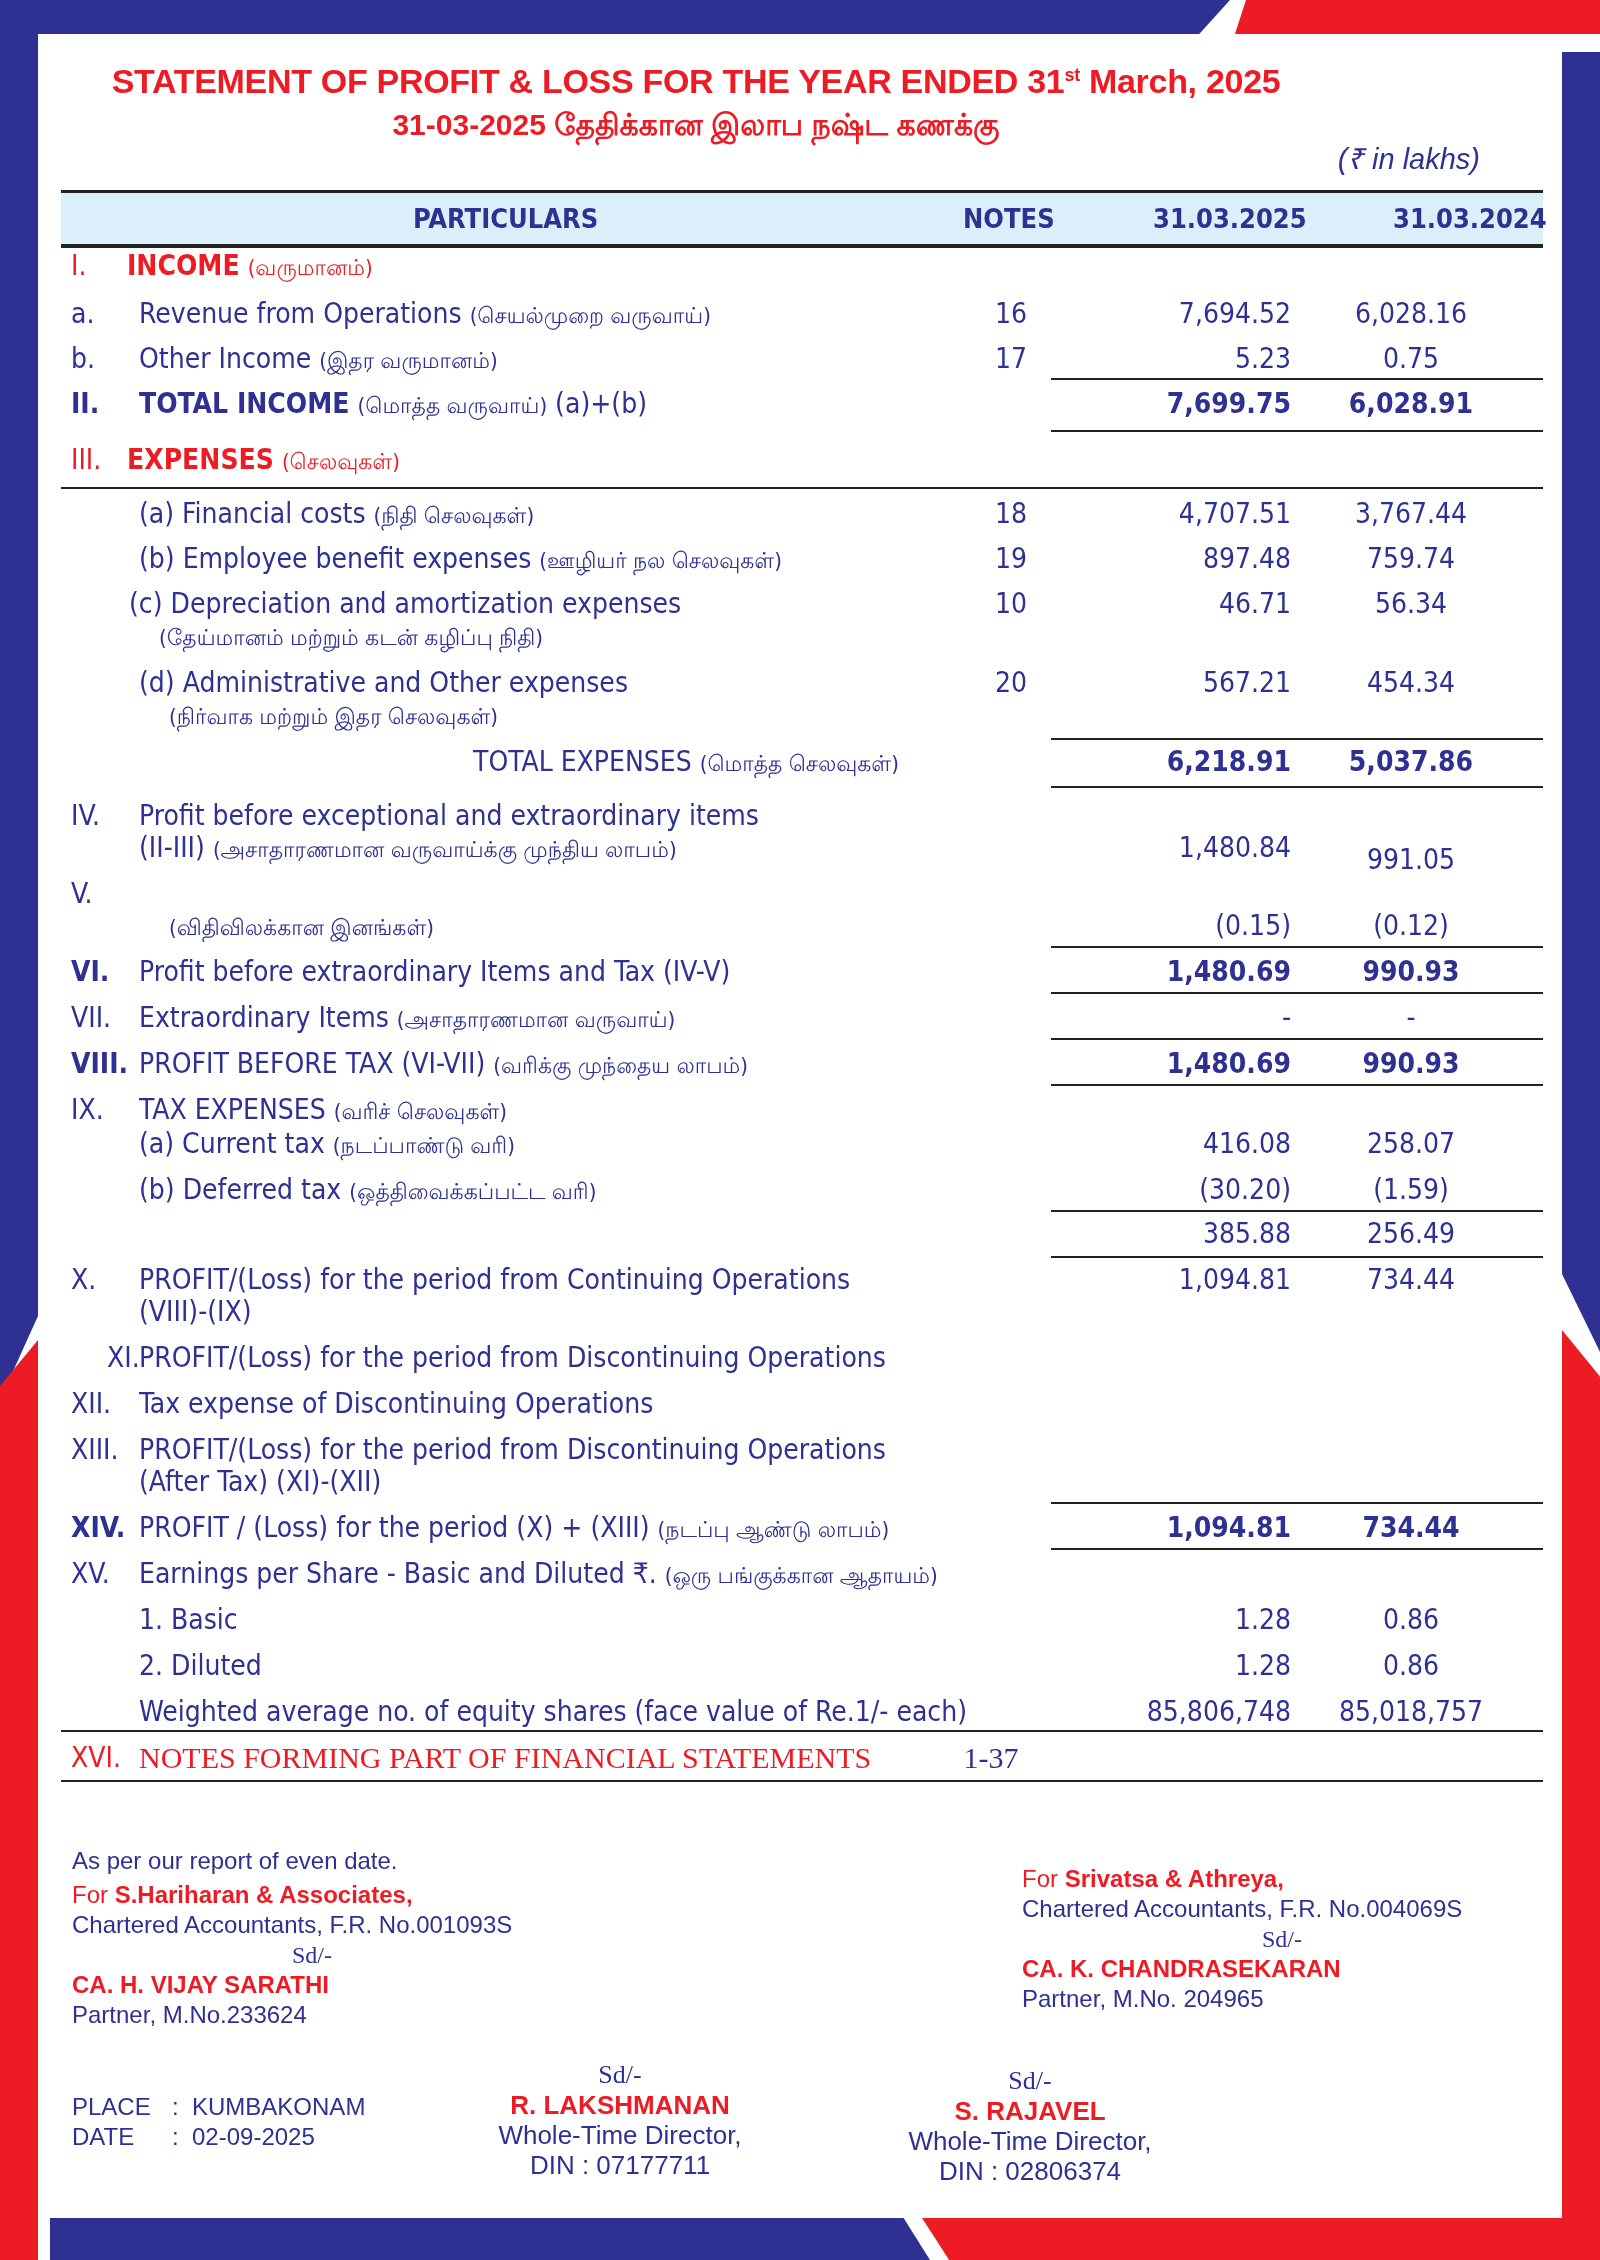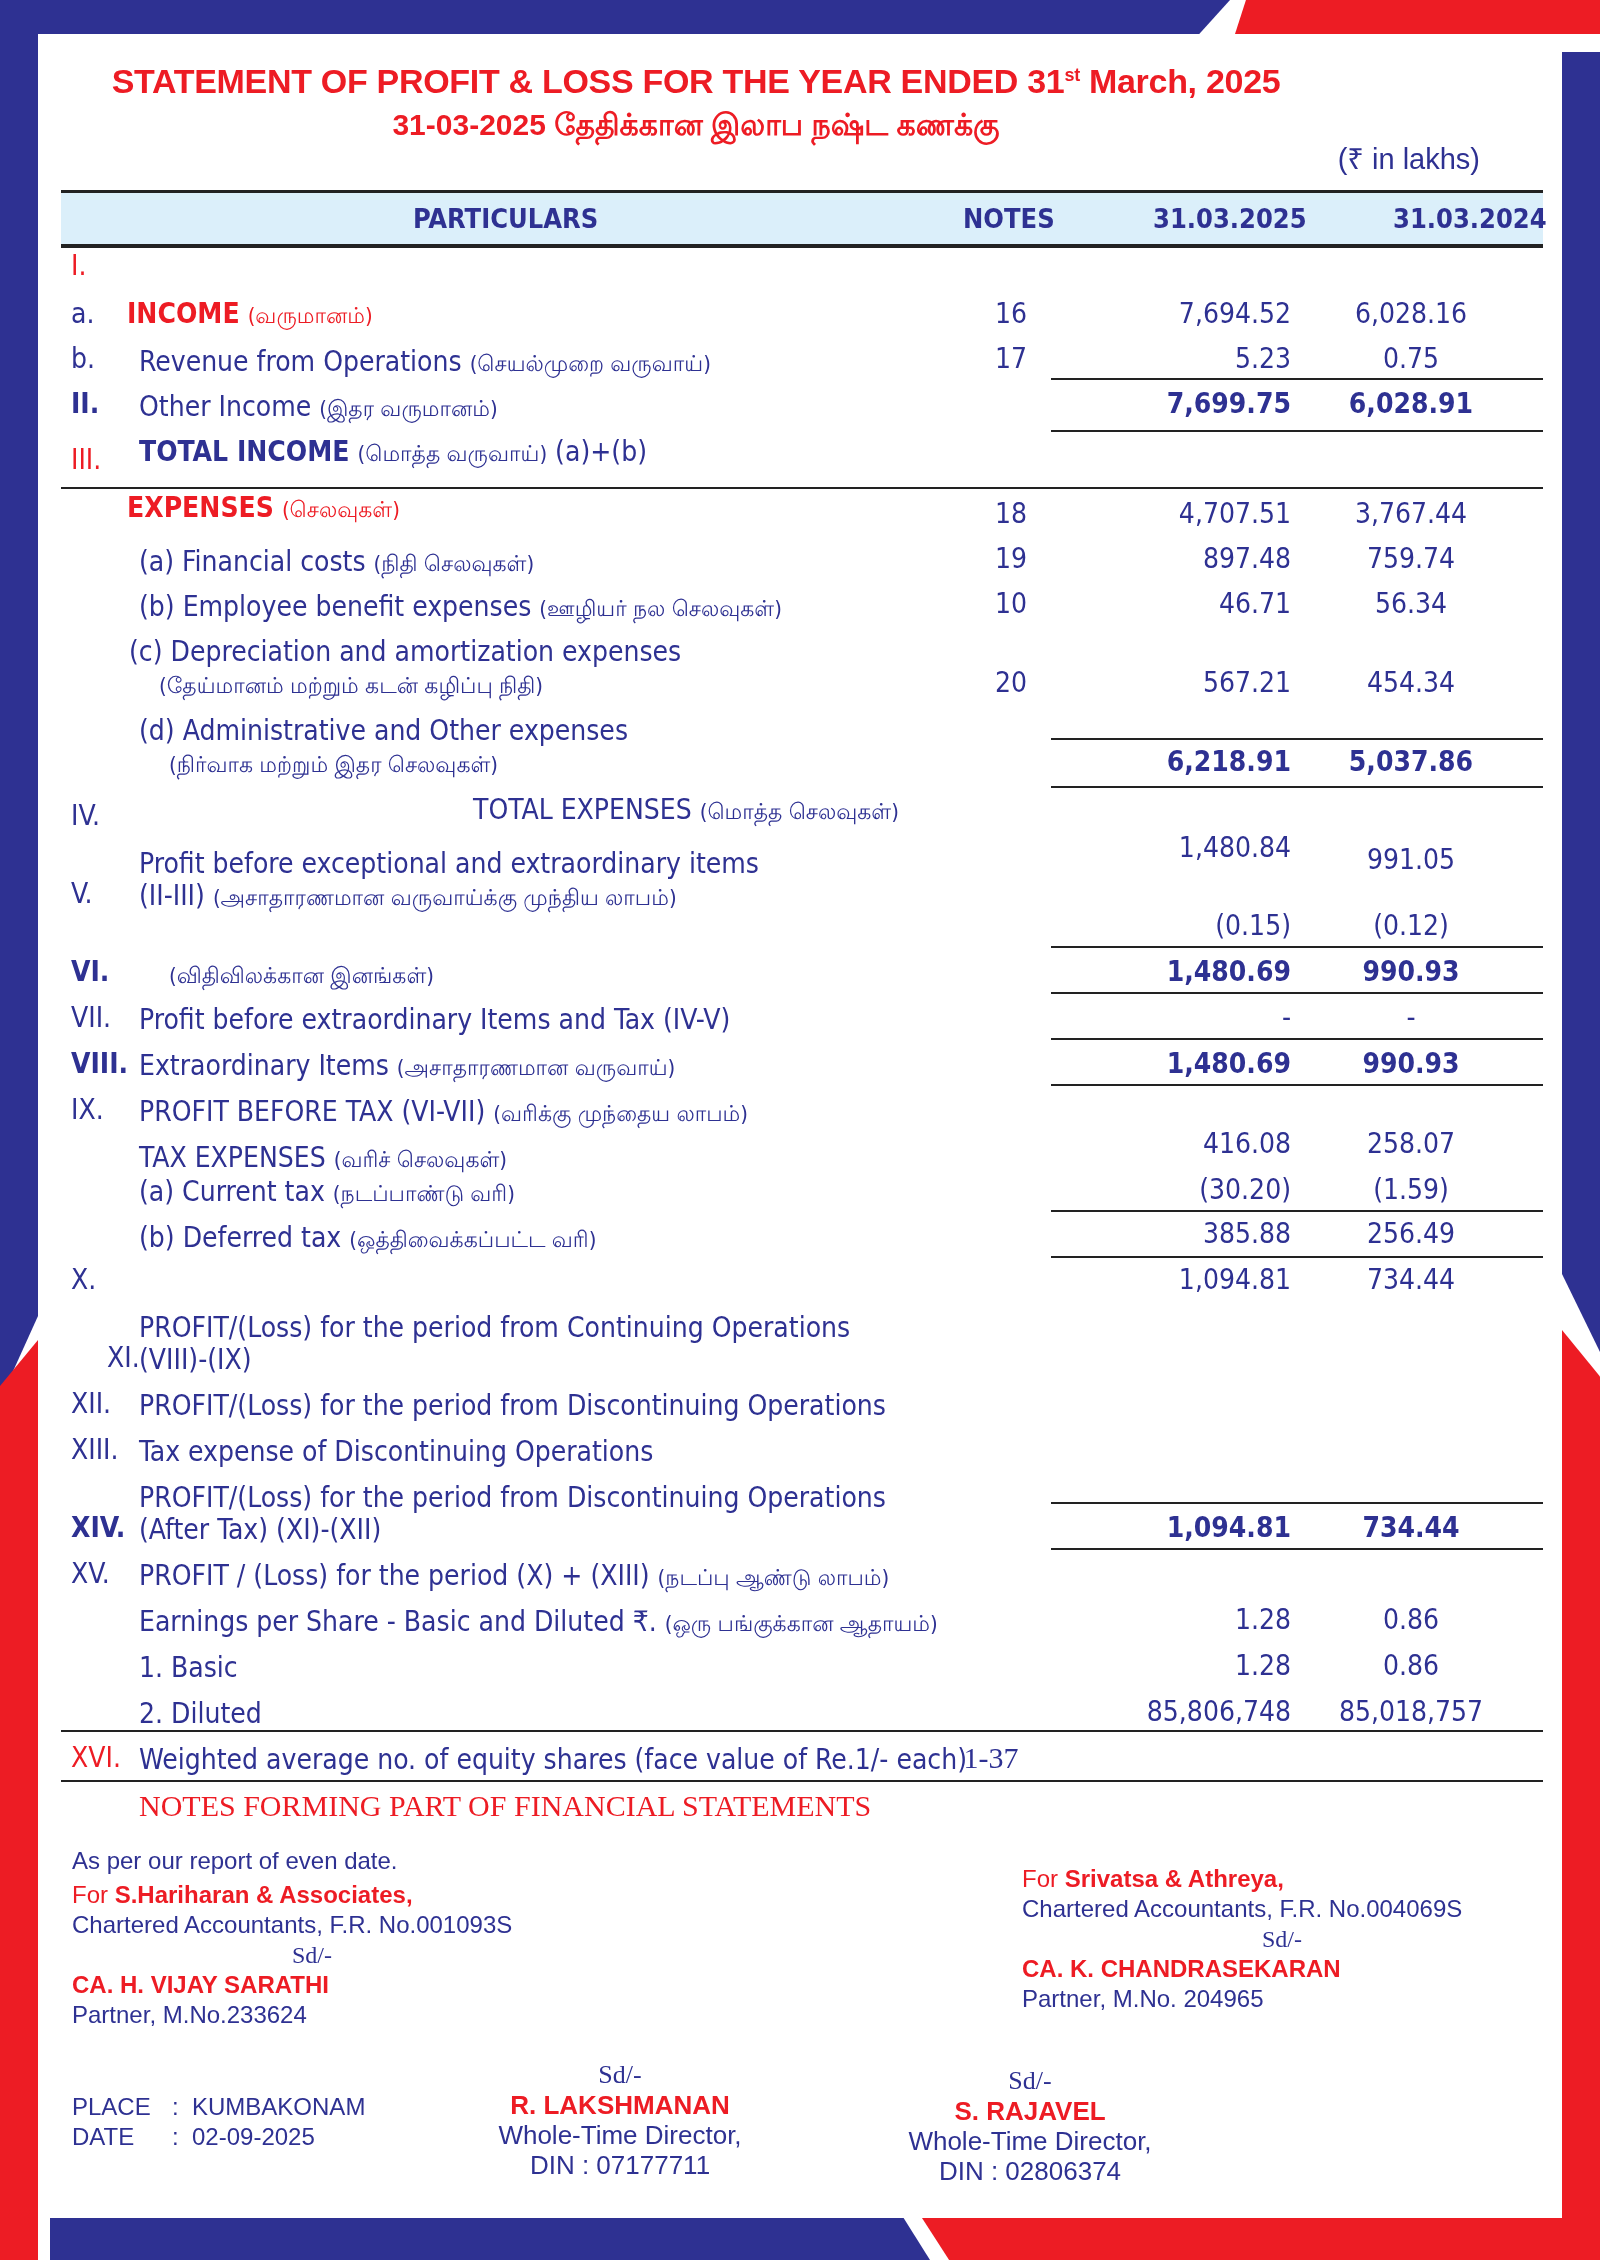--- a/index.html
+++ b/index.html
@@ -28,33 +28,33 @@
   .frame-bottom-red { left: 922px; top: 2218px; width: 678px; height: 42px; background: #ed1c24;
     clip-path: polygon(0 0, 100% 0, 100% 100%, 4% 100%); }
 
   .title {
     position: absolute; left: 0; width: 1392px; text-align: center;
     font-family: "Liberation Sans", sans-serif; font-weight: bold; color: #ed1c24;
   }
   .title-1 { top: 62px; font-size: 34px; letter-spacing: -0.3px; }
   .title-1 sup { font-size: 18px; }
   .title-2 { top: 108px; font-size: 30px; }
-  .units { position: absolute; right: 120px; top: 138px; font-family: "Liberation Sans", sans-serif; font-size: 29px; color: #2e3192; }
+  .units { position: absolute; right: 120px; top: 138px; font-family: "Liberation Sans", sans-serif; font-size: 29px; color: #2e3192; font-style: italic; }
 
   .table { position: absolute; left: 61px; top: 190px; width: 1482px; }
   .thead {
     height: 51px; background: #dbeffa; border-top: 3px solid #222; border-bottom: 3px solid #222;
     position: relative; font-weight: bold; font-family: "DejaVu Sans Condensed", "Liberation Sans", sans-serif;
     font-size: 27px;
   }
   .thead span { position: absolute; top: 10px; }
 
   .row { position: absolute; left: 0; width: 1482px; font-size: 28px; line-height: 32px; }
   .num { position: absolute; width: 44px; }
-  .lbl { position: absolute; left: 78px; width: 880px; margin-top: 48px; }
+  .lbl { position: absolute; left: 78px; width: 880px; }
   .lbl .tam { font-size: 22px; }
   .note { position: absolute; left: 900px; width: 100px; text-align: center; font-size: 28px; }
   .c1 { position: absolute; right: 252px; text-align: right; width: 260px; }
   .c2 { position: absolute; right: 12px; text-align: center; width: 240px; }
   .bold { font-weight: bold; }
   .red { color: #ed1c24; }
   .hr { position: absolute; height: 0; border-top: 2px solid #222; }
   .hr-full { left: 0; width: 1482px; }
   .hr-amt { left: 990px; width: 492px; }
 

